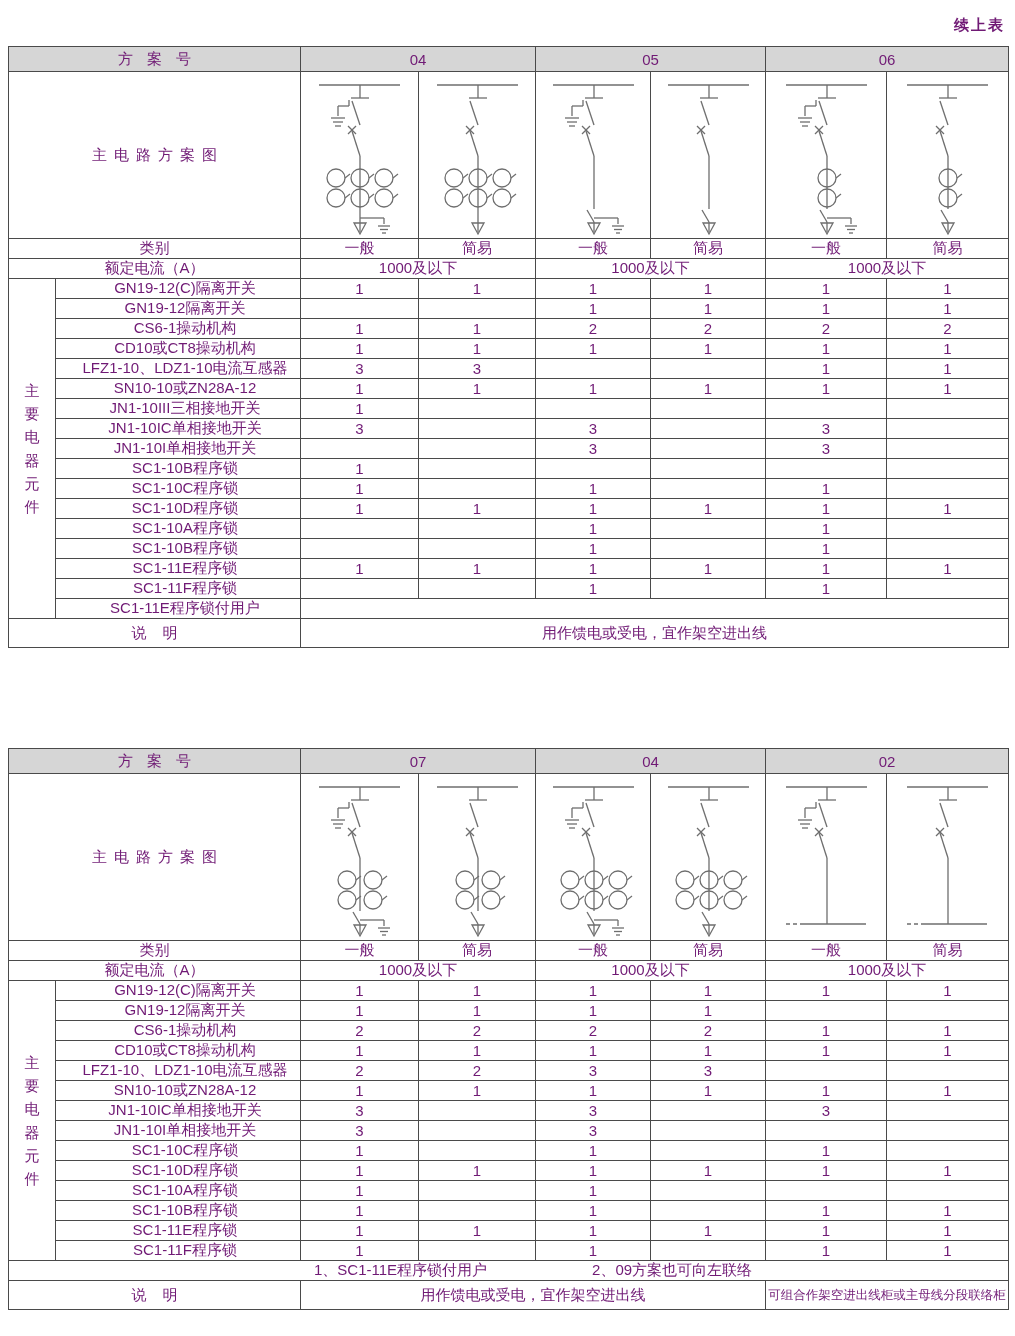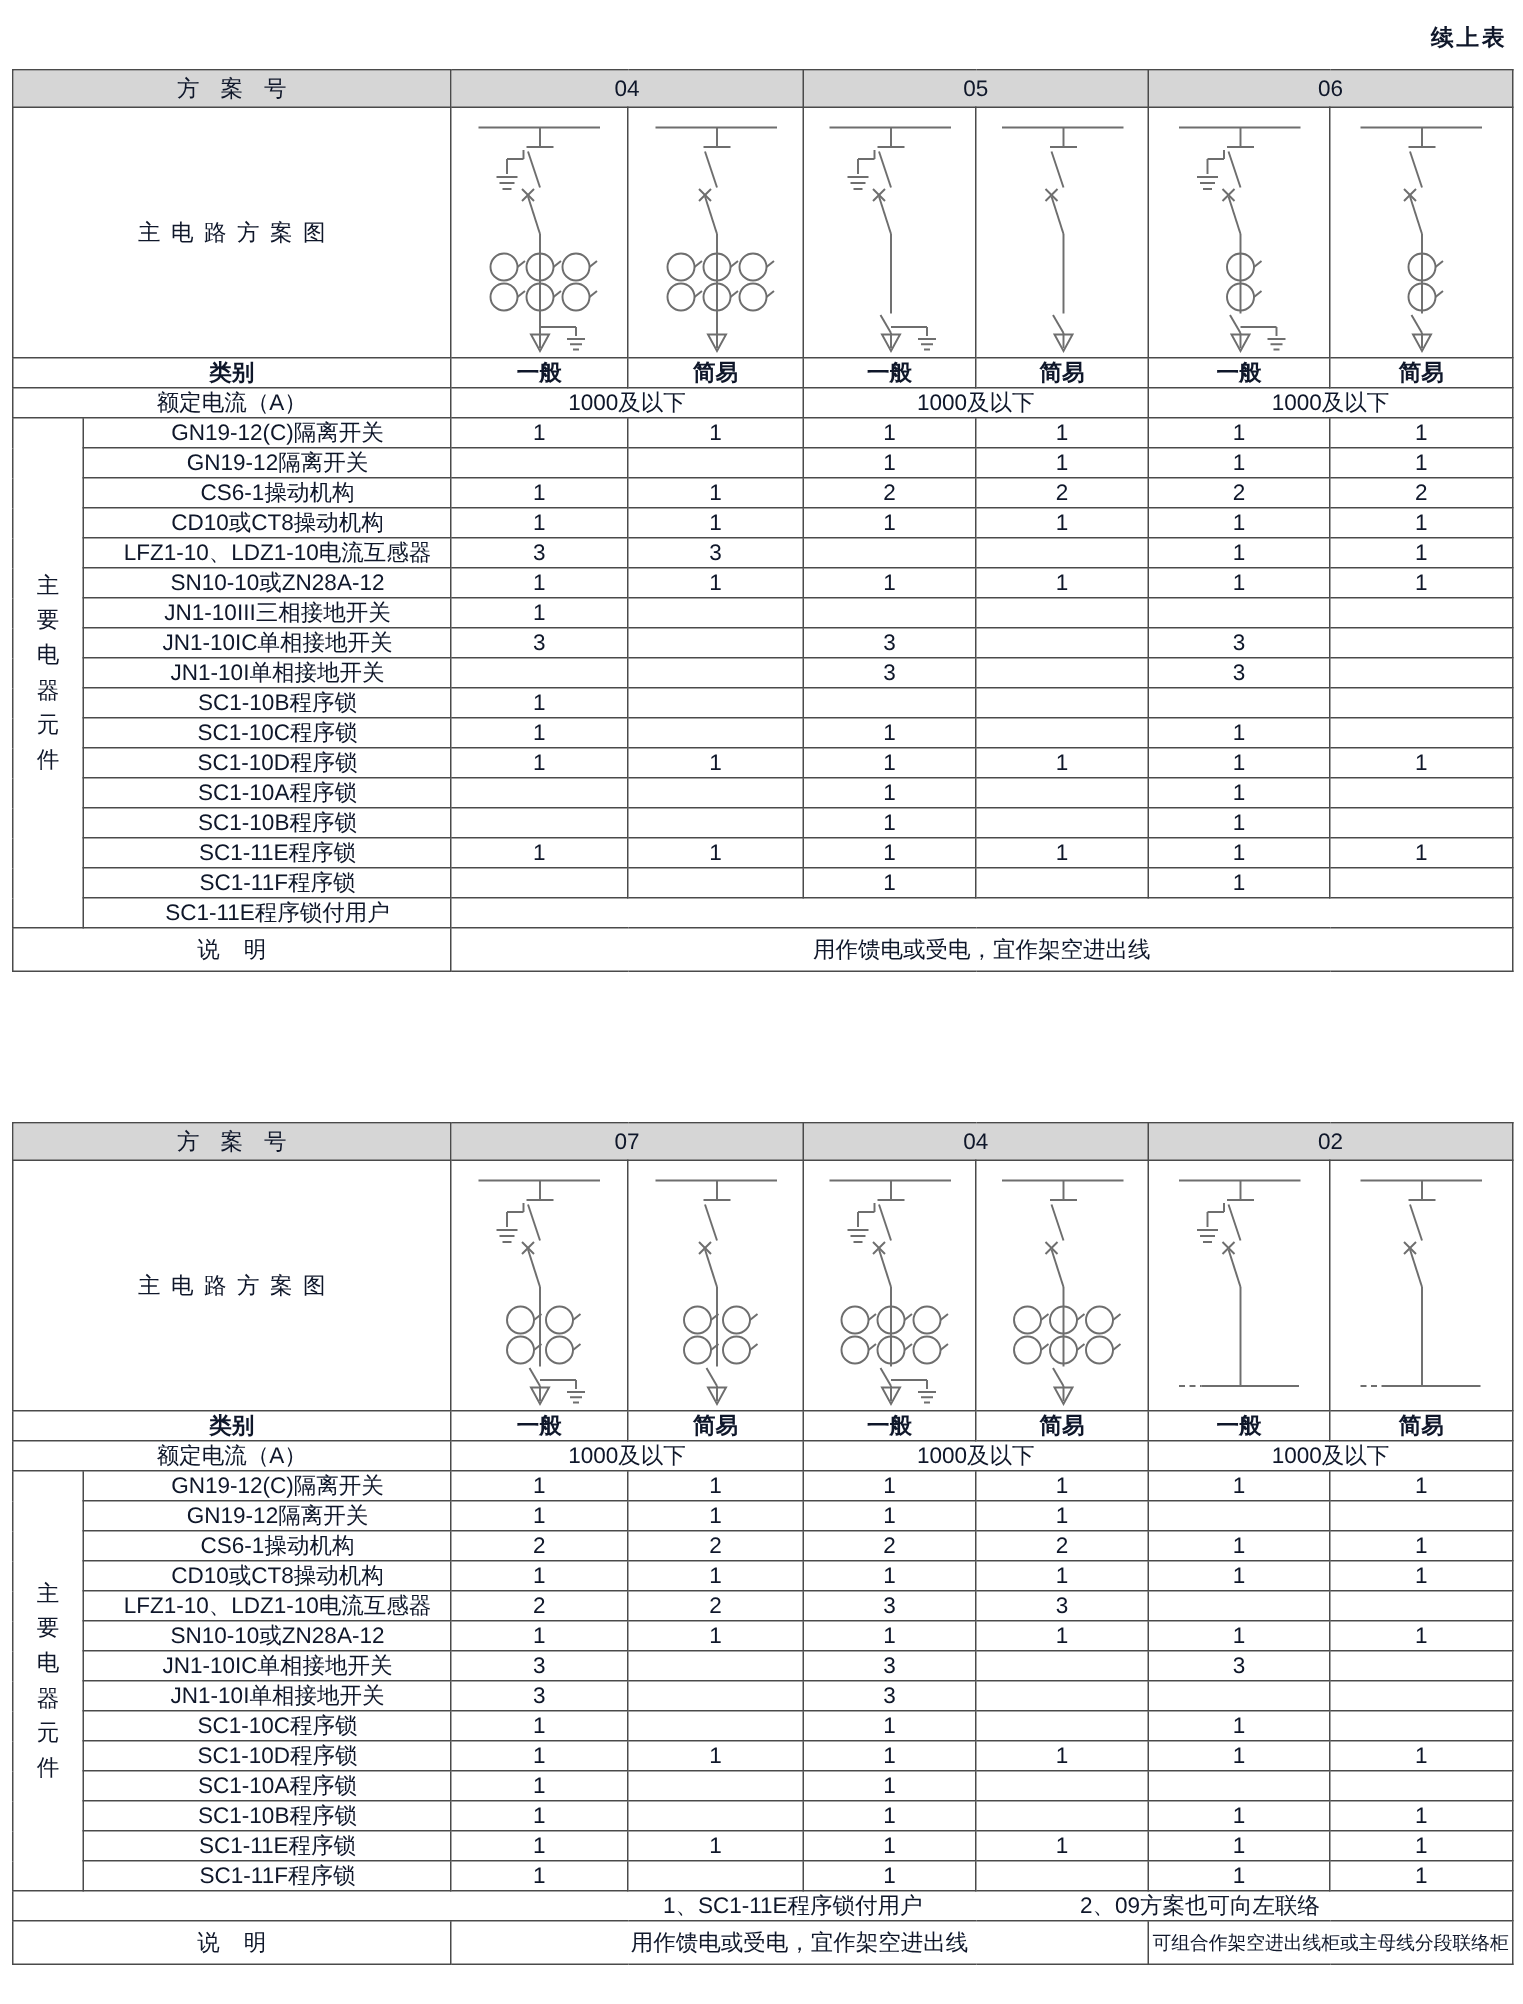--- a/index.html
+++ b/index.html
@@ -1,36 +1,36 @@
 <!DOCTYPE html>
 <html><head>
 <meta charset="utf-8">
 <style>
   html,body{margin:0;padding:0;background:#ffffff;}
   .page{position:relative;width:1015px;height:1336px;background:#fff;
-        font-family:"Liberation Sans",sans-serif;color:#0f172a;overflow:hidden;}
+        font-family:"Liberation Sans",sans-serif;color:#701a75;overflow:hidden;}
   .cont-note{position:absolute;top:16px;right:10px;font-size:15px;font-weight:bold;
              letter-spacing:2px;}
   table.spec{border-collapse:collapse;table-layout:fixed;position:absolute;left:8px;width:1000px;}
   .t0{top:46px;} .t1{top:748px;}
   table.spec td{border:1px solid #4a4a4a;text-align:center;vertical-align:middle;
                 font-size:15px;padding:0;overflow:hidden;}
   .r-hdr td{height:24px;background:#d6d6d6;}
   .ls-wide{letter-spacing:14px;text-indent:14px;margin-left:16px;}
   .ls-mid{letter-spacing:7px;text-indent:7px;margin-top:14px;}
   .ls-rem{letter-spacing:16px;text-indent:16px;}
   .r-diag td{height:166px;}
   .c-diag svg{display:block;margin:0 auto;}
-  .r-cat td{height:19px;font-weight:bold;}
+  .r-cat td{height:19px;}
   .r-cur td{height:19px;margin-top:45px;}
   .r-el td{height:19px;}
   .c-name{text-align:right;padding-left:14px !important;}
   .c-vert{font-size:15px;line-height:1.55;}
   .r-note td{height:19px;}
-  .notes{display:flex;gap:105px;padding-left:305px;justify-content:center;font-size:15px;}
+  .notes{display:flex;gap:105px;padding-left:305px;justify-content:flex-start;font-size:15px;}
   .r-remark td{height:28px;}
   .small-rem{font-size:12.5px !important;}
 </style>
 </head>
 <body>
 
 <div class="page">
 
   <div class="cont-note">续上表</div>
 

